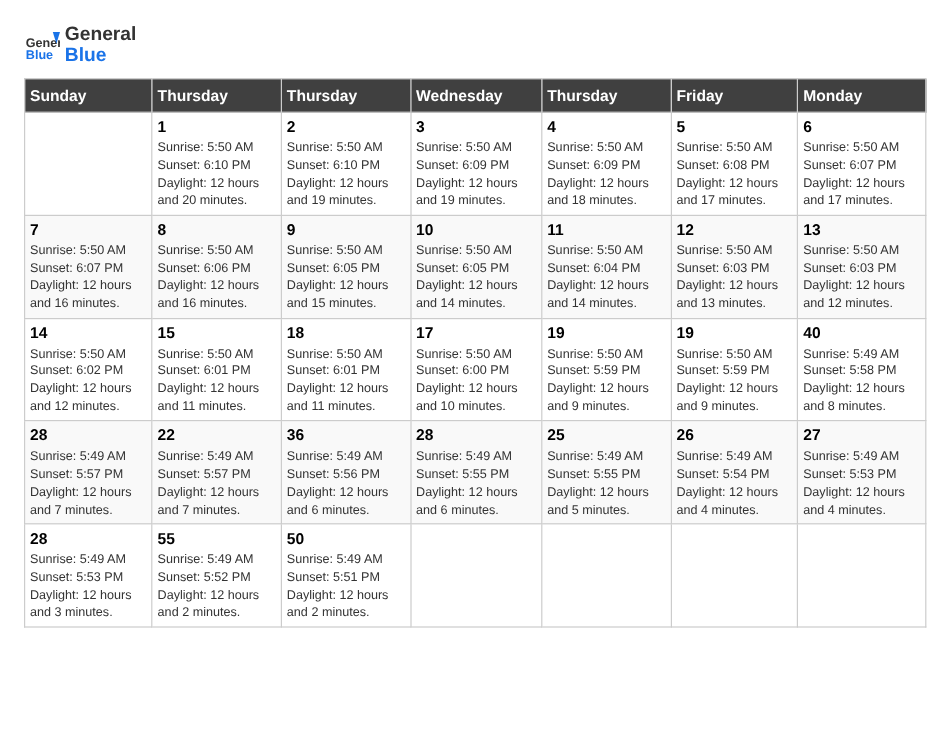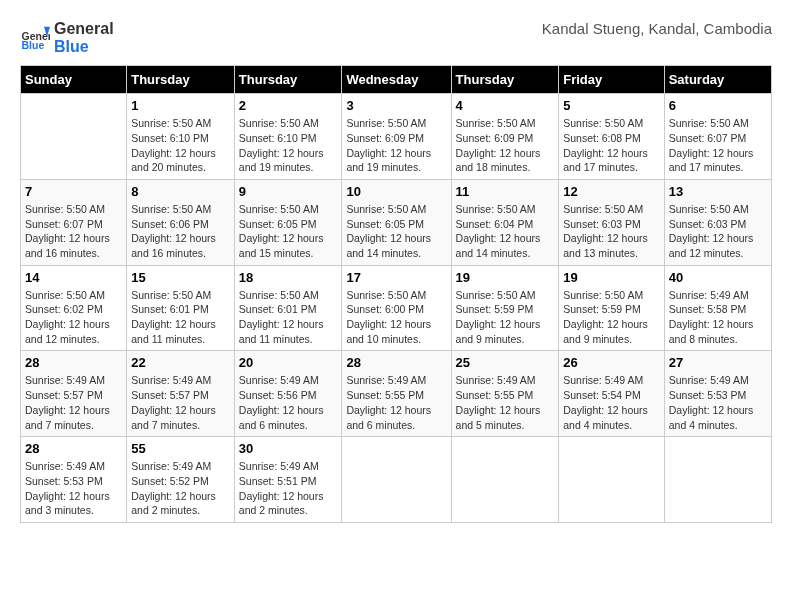--- a/index.html
+++ b/index.html
@@ -39,21 +39,21 @@
     .location-title {
       font-size: 15px;
       color: #555;
     }
     table {
       width: 100%;
       border-collapse: collapse;
       font-size: 11px;
     }
     thead tr th {
-      background-color: #000000;
+      background-color: #404040;
       color: #fff;
       padding: 6px 4px;
       text-align: left;
       font-size: 13px;
       border: 1px solid #ccc;
     }
     tbody tr td {
       border: 1px solid #ccc;
       vertical-align: top;
       padding: 4px;
@@ -83,34 +83,33 @@
       <text x="2" y="22" font-size="14" font-weight="bold" fill="#333">General</text>
       <text x="2" y="35" font-size="14" font-weight="bold" fill="#1a73e8">Blue</text>
       <polygon points="32,5 40,5 36,18" fill="#1a73e8"></polygon>
     </svg>
     <div>
       <div style="color:#333;font-size:16px;font-weight:bold;line-height:1.1;">General</div>
       <div style="color:#1a73e8;font-size:16px;font-weight:bold;line-height:1.1;">Blue</div>
     </div>
   </div>
   <div class="title-area">
-    <div class="location-title">Kandal Stueng, Kandal, Cambodia</div>
   </div>
 </div>
 
 <table>
   <thead>
     <tr>
     <th>Sunday</th>
         <th>Thursday</th>
         <th>Thursday</th>
         <th>Wednesday</th>
         <th>Thursday</th>
         <th>Friday</th>
-        <th>Saturday</th>
+        <th>Monday</th>
       </tr>
   </thead>
   <tbody id="calendar-body">
   <tr>
         <td class="empty"></td>
         <td>
           <div class="day-number">1</div>
           <div class="day-info" style="white-space: pre-line;">Sunrise: 5:50 AM
 Sunset: 6:10 PM
 Daylight: 12 hours
@@ -263,21 +262,21 @@
 and 7 minutes.</div>
         </td>
         <td>
           <div class="day-number">22</div>
           <div class="day-info" style="white-space: pre-line;">Sunrise: 5:49 AM
 Sunset: 5:57 PM
 Daylight: 12 hours
 and 7 minutes.</div>
         </td>
         <td>
-          <div class="day-number">20</div>
+          <div class="day-number">36</div>
           <div class="day-info" style="white-space: pre-line;">Sunrise: 5:49 AM
 Sunset: 5:56 PM
 Daylight: 12 hours
 and 6 minutes.</div>
         </td>
         <td>
           <div class="day-number">28</div>
           <div class="day-info" style="white-space: pre-line;">Sunrise: 5:49 AM
 Sunset: 5:55 PM
 Daylight: 12 hours
@@ -314,21 +313,21 @@
 and 3 minutes.</div>
         </td>
         <td>
           <div class="day-number">55</div>
           <div class="day-info" style="white-space: pre-line;">Sunrise: 5:49 AM
 Sunset: 5:52 PM
 Daylight: 12 hours
 and 2 minutes.</div>
         </td>
         <td>
-          <div class="day-number">30</div>
+          <div class="day-number">50</div>
           <div class="day-info" style="white-space: pre-line;">Sunrise: 5:49 AM
 Sunset: 5:51 PM
 Daylight: 12 hours
 and 2 minutes.</div>
         </td>
         <td class="empty"></td>
         <td class="empty"></td>
         <td class="empty"></td>
         <td class="empty"></td>
       </tr>

